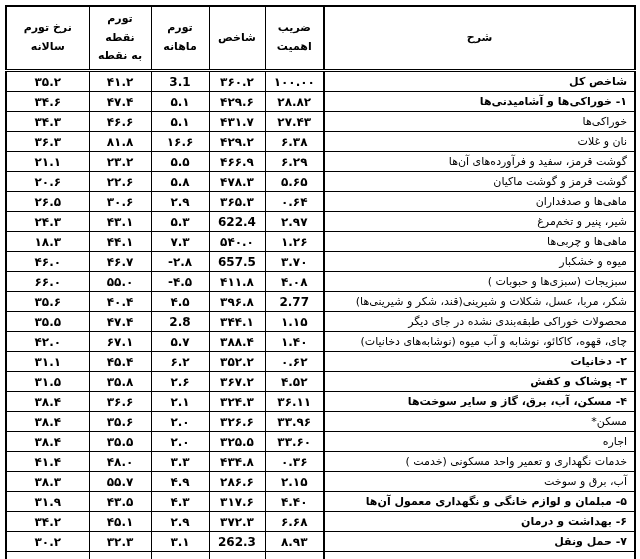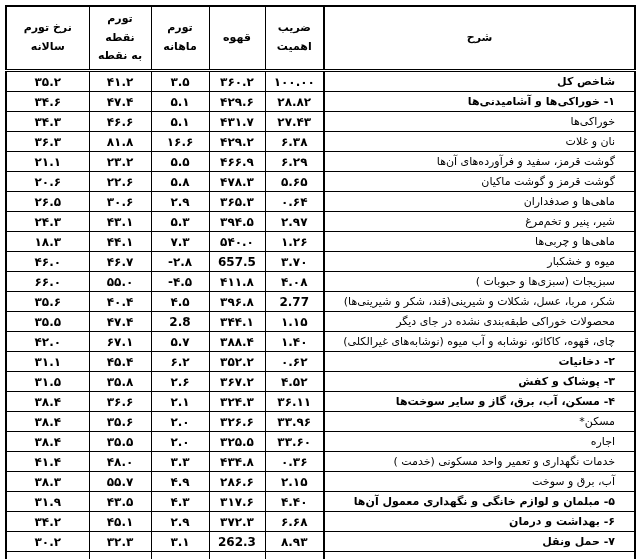--- a/index.html
+++ b/index.html
@@ -46,21 +46,21 @@
     font-size: 11px;
     vertical-align: middle;
     overflow: hidden;
     white-space: nowrap;
   }
   th.desc, td.desc {
     border-left: 2px solid #000000; 
   }
   td.desc {
     text-align: right;
-    padding: 0 19px 0 2px;
+    padding: 0 7px 0 2px;
     font-weight: normal;
   }
   tr.bold td.desc {
     font-weight: bold;
   }
   td.num {
     direction: ltr;
     text-align: center;
     font-weight: bold;
     font-size: 12px;
@@ -80,33 +80,33 @@
       <col style="width:56px">
       <col style="width:58px">
       <col style="width:62px">
       <col style="width:83px">
     </colgroup>
     <thead>
       <tr>
         <th class="desc">شرح</th>
         <th>ضریب
 اهمیت</th>
-        <th>قهوه</th>
+        <th>شاخص</th>
         <th>تورم ماهانه</th>
         <th>تورم نقطه
 به نقطه</th>
         <th>نرخ تورم سالانه</th>
       </tr>
     </thead>
     <tbody>
         <tr class="bold">
           <td class="desc">شاخص کل</td>
           <td class="num">۱۰۰.۰۰</td>
           <td class="num">۳۶۰.۲</td>
-          <td class="num">۳.۵</td>
+          <td class="num">3.1</td>
           <td class="num">۴۱.۲</td>
           <td class="num">۳۵.۲</td>
         </tr>
         <tr class="bold">
           <td class="desc">۱- خوراکی‌ها و آشامیدنی‌ها</td>
           <td class="num">۲۸.۸۲</td>
           <td class="num">۴۲۹.۶</td>
           <td class="num">۵.۱</td>
           <td class="num">۴۷.۴</td>
           <td class="num">۳۴.۶</td>
@@ -147,21 +147,21 @@
           <td class="desc">ماهی‌ها و صدفداران</td>
           <td class="num">۰.۶۴</td>
           <td class="num">۳۶۵.۳</td>
           <td class="num">۲.۹</td>
           <td class="num">۳۰.۶</td>
           <td class="num">۲۶.۵</td>
         </tr>
         <tr>
           <td class="desc">شیر، پنیر و تخم‌مرغ</td>
           <td class="num">۲.۹۷</td>
-          <td class="num">۳۹۴.۵</td>
+          <td class="num">622.4</td>
           <td class="num">۵.۳</td>
           <td class="num">۴۳.۱</td>
           <td class="num">۲۴.۳</td>
         </tr>
         <tr>
           <td class="desc">ماهی‌ها و چربی‌ها</td>
           <td class="num">۱.۲۶</td>
           <td class="num">۵۴۰.۰</td>
           <td class="num">۷.۳</td>
           <td class="num">۴۴.۱</td>
@@ -193,21 +193,21 @@
         </tr>
         <tr>
           <td class="desc">محصولات خوراکی طبقه‌بندی نشده در جای دیگر</td>
           <td class="num">۱.۱۵</td>
           <td class="num">۳۴۴.۱</td>
           <td class="num">2.8</td>
           <td class="num">۴۷.۴</td>
           <td class="num">۳۵.۵</td>
         </tr>
         <tr>
-          <td class="desc">چای، قهوه، کاکائو، نوشابه و آب میوه (نوشابه‌های غیرالکلی)</td>
+          <td class="desc">چای، قهوه، کاکائو، نوشابه و آب میوه (نوشابه‌های دخانیات)</td>
           <td class="num">۱.۴۰</td>
           <td class="num">۳۸۸.۴</td>
           <td class="num">۵.۷</td>
           <td class="num">۶۷.۱</td>
           <td class="num">۴۲.۰</td>
         </tr>
         <tr class="bold">
           <td class="desc">۲- دخانیات</td>
           <td class="num">۰.۶۲</td>
           <td class="num">۳۵۲.۲</td>

